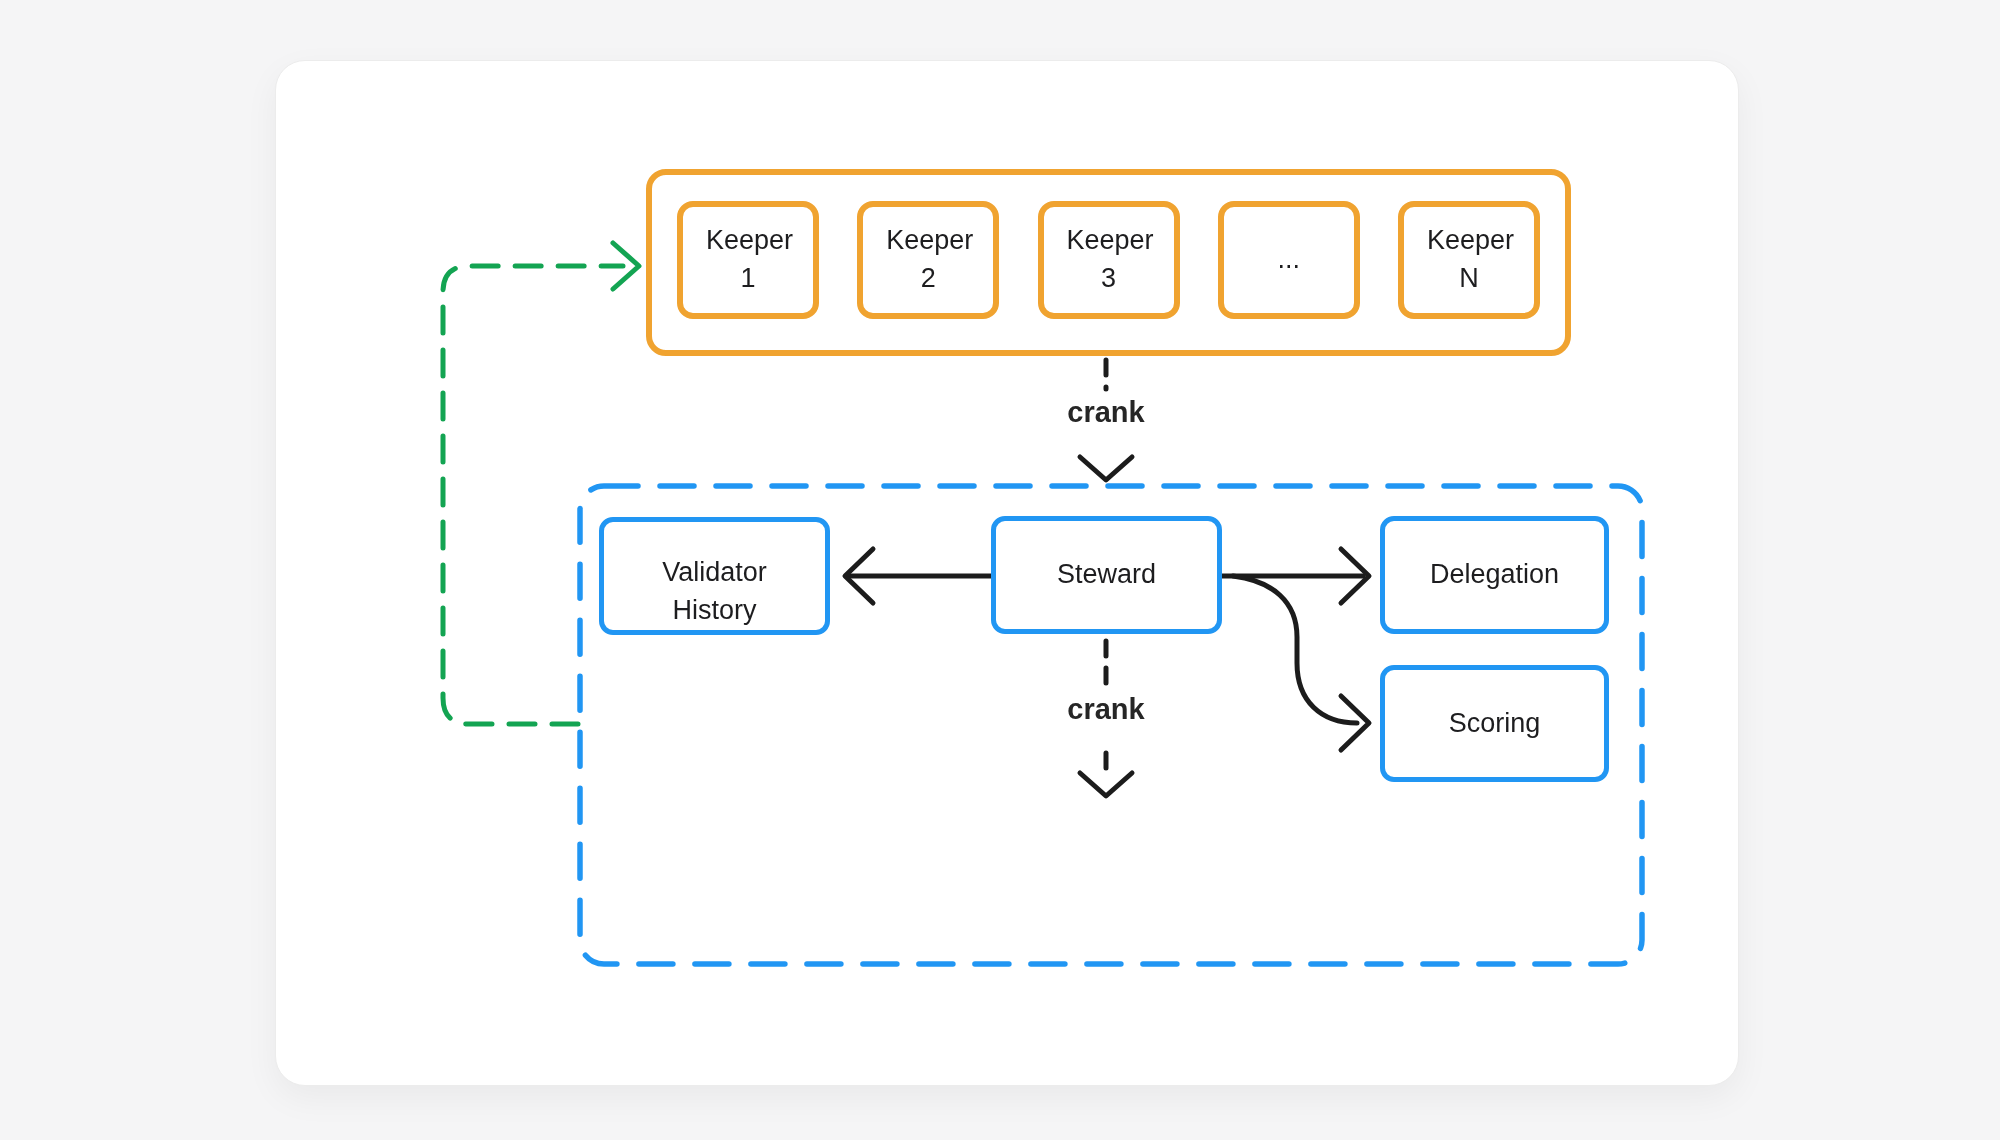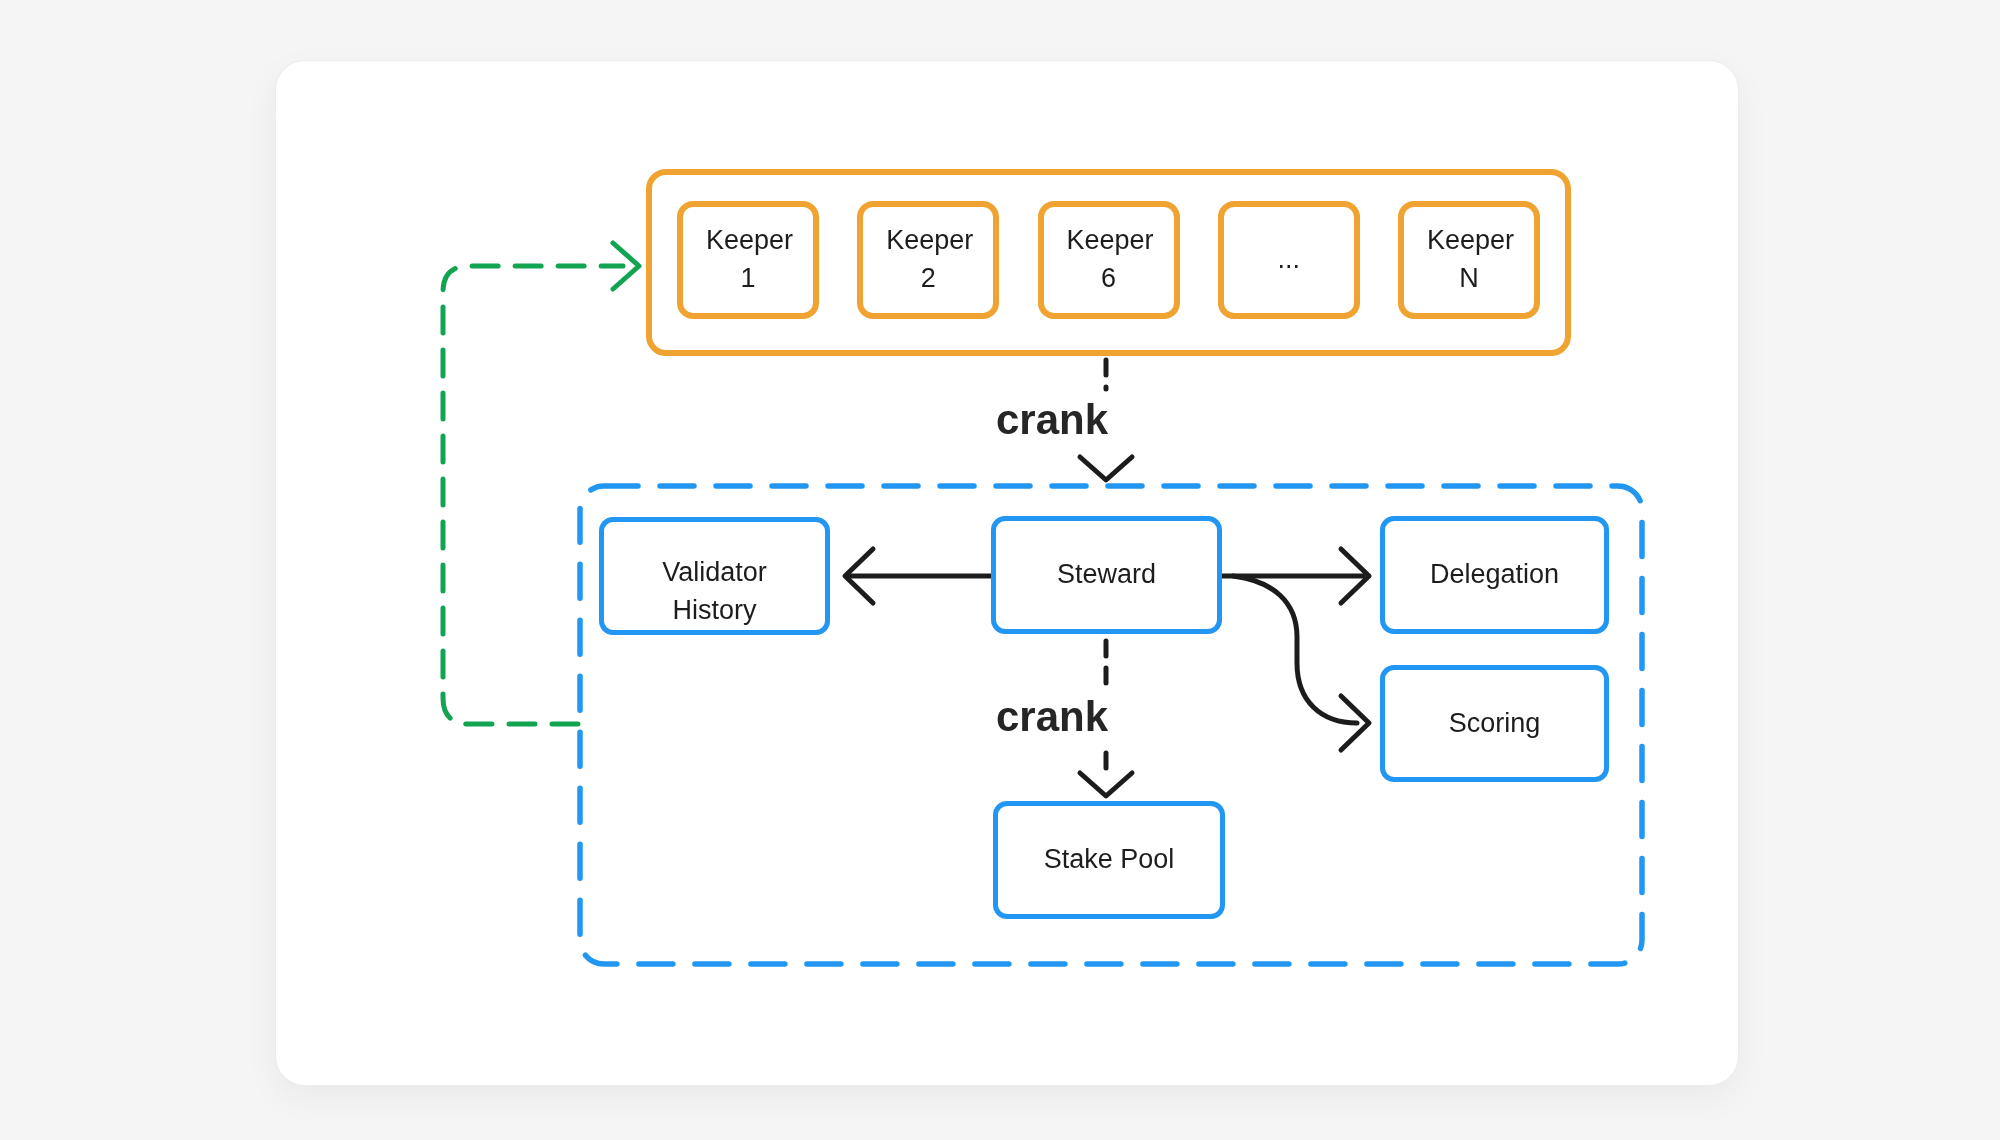--- a/index.html
+++ b/index.html
@@ -44,22 +44,22 @@
   }
   .node .lbl{max-width:200px;}
   .node-validator-history{left:598px;top:516px;width:231px;height:118px;}
   .node-validator-history .lbl{max-width:140px;}
   .node-steward{left:990px;top:515px;width:231px;height:118px;}
   .node-delegation{left:1379px;top:515px;width:229px;height:118px;}
   .node-scoring{left:1379px;top:664px;width:229px;height:117px;}
   .node-stake-pool{left:992px;top:800px;width:232px;height:118px;}
   
   .edge-label{
-    position:absolute;width:220px;text-align:left;
-    font-size:42px;font-weight:600;color:#262626;
+    position:absolute;width:220px;text-align:center;
+    font-size:29px;font-weight:600;color:#262626;
   }
   .edge-label-crank-top{left:995px;top:395px;}
   .edge-label-crank-bottom{left:995px;top:692px;}
   
   svg.wires{position:absolute;left:0;top:0;}
   .s{fill:none;stroke-linecap:round;stroke-linejoin:round;}
   .s-ink{stroke:var(--ink,#1c1c1c);stroke-width:5;}
   .s-blue{stroke:var(--blue,#2196F3);stroke-width:5.5;}
   .s-green{stroke:var(--green,#13A452);stroke-width:5;}
   .dash-ink{stroke-dasharray:15 12;}
@@ -109,21 +109,21 @@
     </svg>
 
     <div class="keeper-cluster" style="left:370px;top:108px;">
       <div class="keeper-box">
         <span class="lbl">Keeper 1</span>
       </div>
       <div class="keeper-box">
         <span class="lbl">Keeper 2</span>
       </div>
       <div class="keeper-box">
-        <span class="lbl">Keeper 6</span>
+        <span class="lbl">Keeper 3</span>
       </div>
       <div class="keeper-box">
         <span class="lbl">...</span>
       </div>
       <div class="keeper-box">
         <span class="lbl">Keeper N</span>
       </div>
     </div>
 
     <div class="node node-validator-history" style="left:323px;top:456px;align-items:flex-end;">
@@ -135,21 +135,18 @@
     </div>
 
     <div class="node node-steward" style="left:715px;top:455px;">
       <span class="lbl">Steward</span>
     </div>
 
     <div class="node node-scoring" style="left:1104px;top:604px;">
       <span class="lbl">Scoring</span>
     </div>
 
-    <div class="node node-stake-pool" style="left:717px;top:740px;">
-      <span class="lbl">Stake Pool</span>
-    </div>
 
     <div class="edge-label edge-label-crank-top" style="left:720px;top:335px;">crank</div>
     <div class="edge-label edge-label-crank-bottom" style="left:720px;top:632px;">crank</div>
 
   </div>
 </div>
 
 </body></html>

